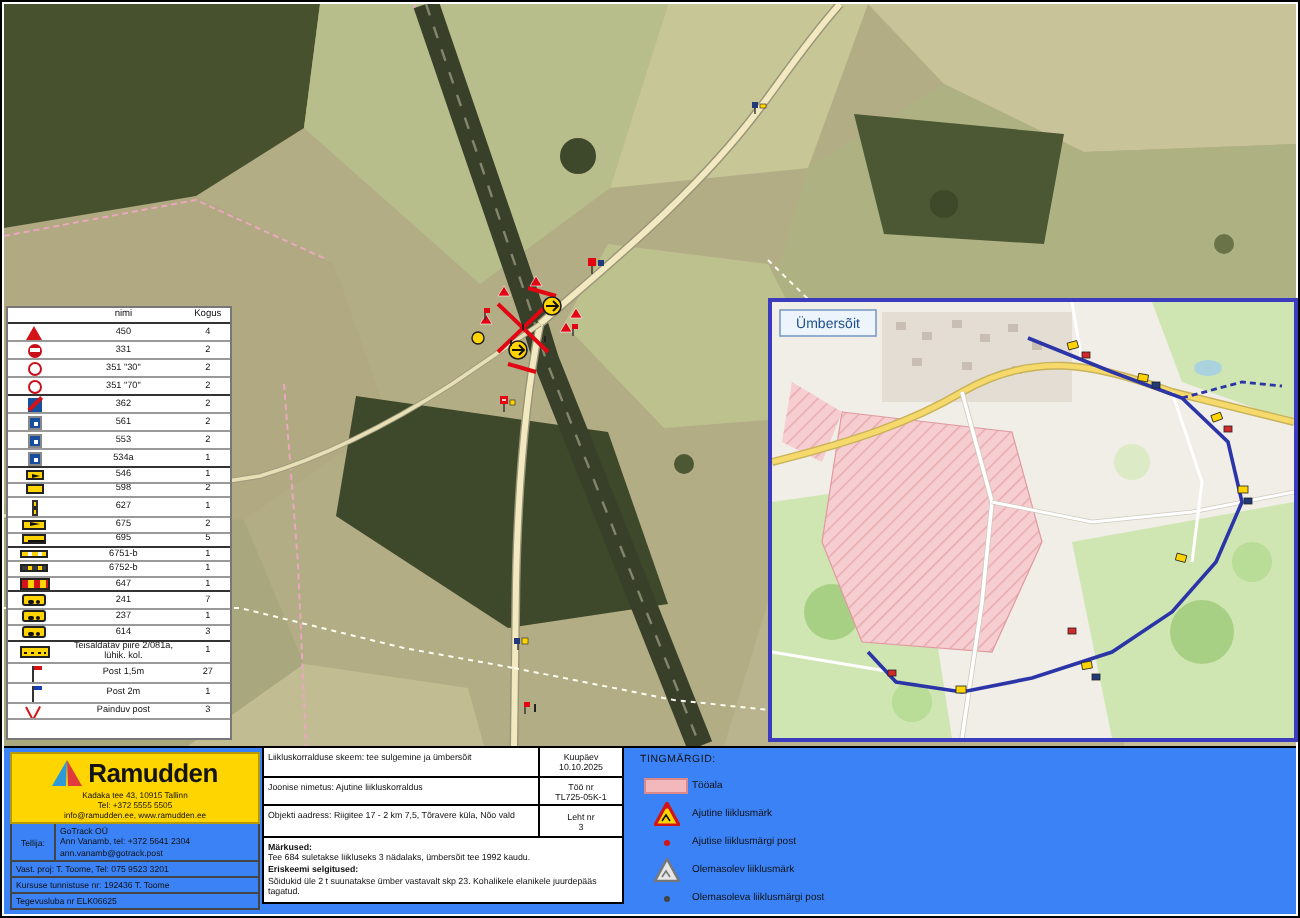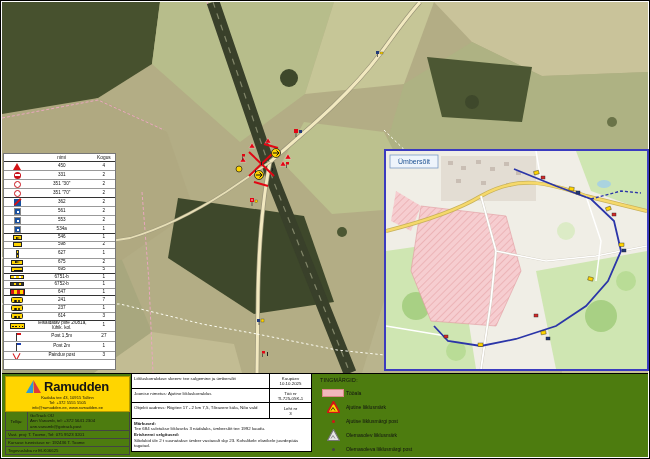--- a/index.html
+++ b/index.html
@@ -48,21 +48,21 @@
   .ic-flag-blue::after { background:#1b3fae; }
   .ic-flex-post { width:8px;height:6px; }
   .ic-flex-post::before { content:"";position:absolute;left:1px;top:0;width:1.4px;height:6.5px;background:#d41317;transform:rotate(-28deg); }
   .ic-flex-post::after { content:"";position:absolute;left:4.5px;top:0;width:1.4px;height:6.5px;background:#d41317;transform:rotate(28deg); }
 
   
   .inset { position:absolute; left:383px; top:148px; width:265px; height:222px; border:2px solid #3b3bbf; background:#f0eee6; }
   .inset svg { display:block; width:100%; height:100%; }
 
   
-  .footer { position:absolute; left:1px; right:1px; top:372px; bottom:1px; background:#4d7c0f; border-top:1.5px solid #000;text-decoration:underline; }
+  .footer { position:absolute; left:1px; right:1px; top:372px; bottom:1px; background:#3b82f6; border-top:1.5px solid #000;text-decoration:underline; }
 
   .company { position:absolute; left:3px; top:2px; width:125px; font-size:4.2px; color:#111; }
   .brand-box { background:#ffd500; border:1px solid #b59a00; padding:2px 2px 1px 2px; }
   .brand-row { display:flex; align-items:center; justify-content:center; gap:3px; }
   .brand-name { font-size:13px; font-weight:bold; letter-spacing:-0.3px; color:#141414; }
   .addr { text-align:center; line-height:1.25; margin-top:1px; font-size:4.1px; }
   .credits { border:0.7px solid #444; border-top:none; font-size:4.3px; }
   .credits .crow { display:flex; border-top:0.7px solid #444; }
   .credits .clab { width:22px; border-right:0.7px solid #444; padding:1px; display:flex; align-items:center; justify-content:center; }
   .credits .cval { flex:1; padding:1px 2px; line-height:1.2; }

